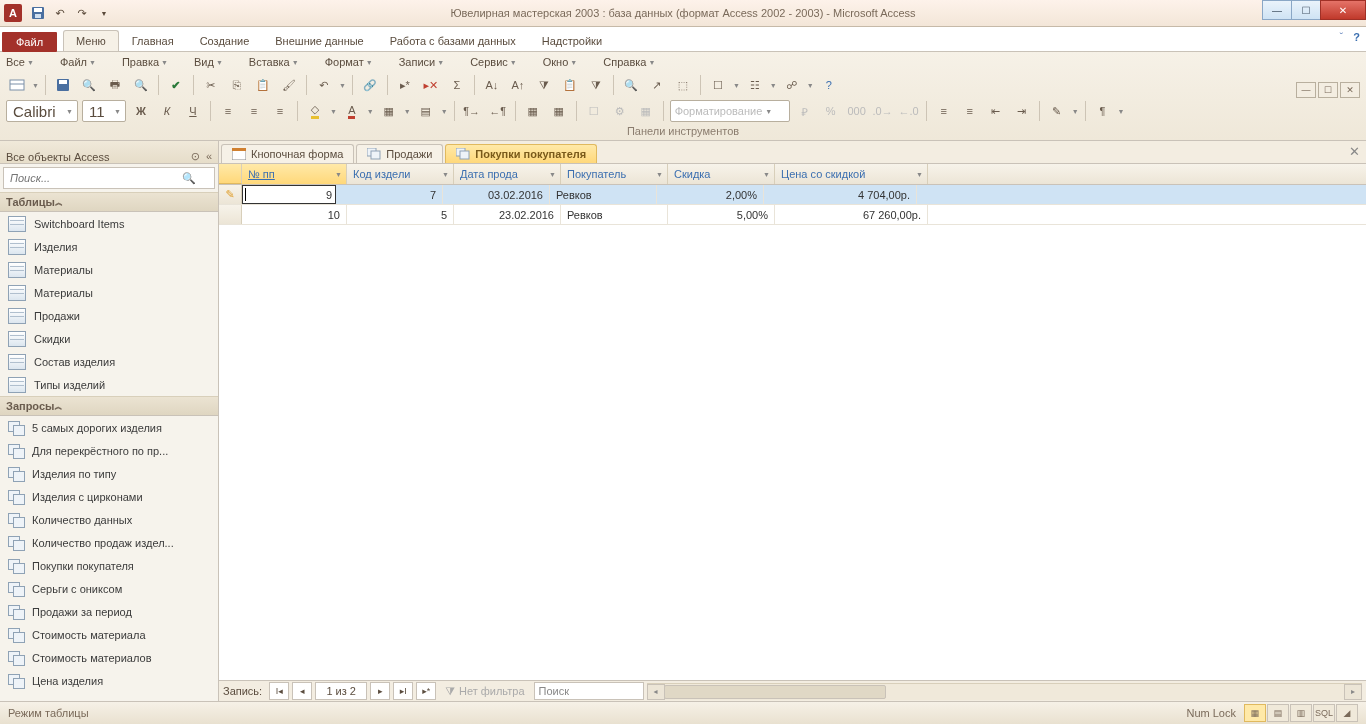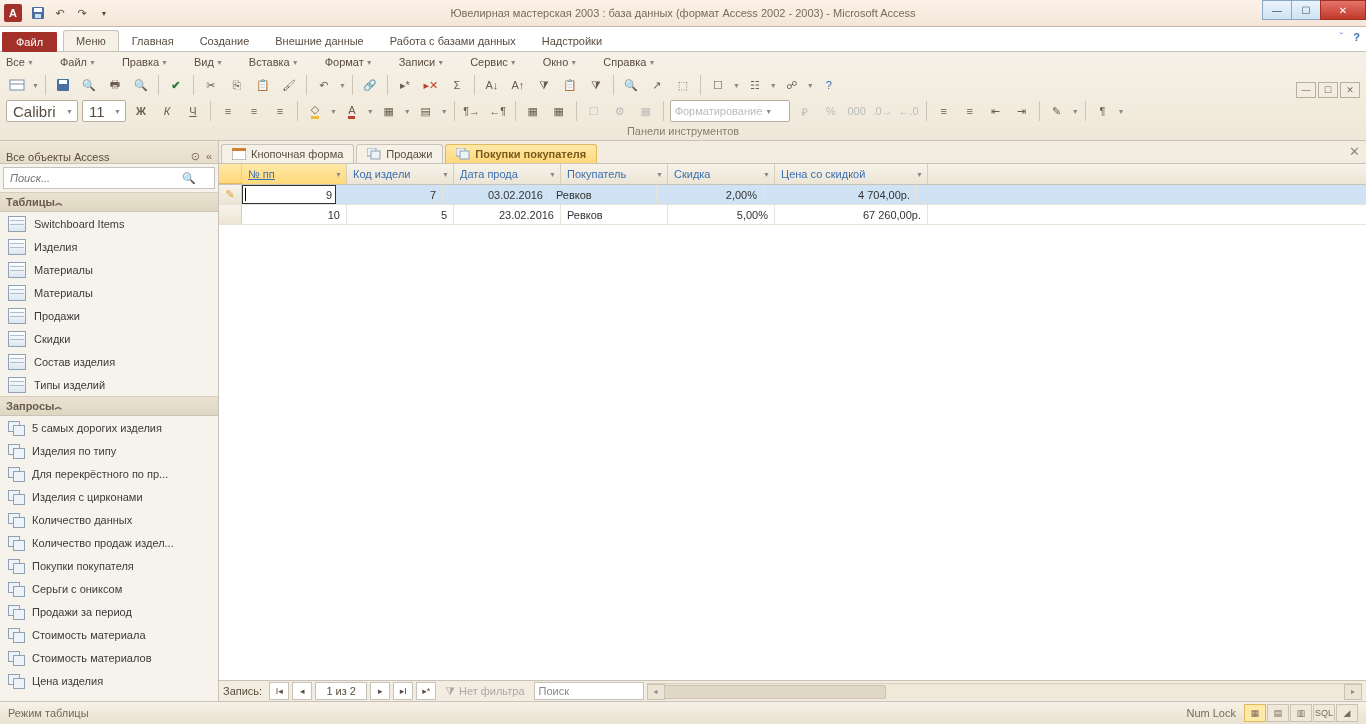--- a/index.html
+++ b/index.html
@@ -351,28 +351,28 @@
               <div class="b b1"></div>
               <div class="b b2"></div>
             </div>
             <span>5 самых дорогих изделия</span>
           </div>
           <div class="ni">
             <div class="qicon">
               <div class="b b1"></div>
               <div class="b b2"></div>
             </div>
+            <span>Для перекрёстного по пр...</span>
+          </div>
+          <div class="ni">
+            <div class="qicon">
+              <div class="b b1"></div>
+              <div class="b b2"></div>
+            </div>
             <span>Изделия по типу</span>
-          </div>
-          <div class="ni">
-            <div class="qicon">
-              <div class="b b1"></div>
-              <div class="b b2"></div>
-            </div>
-            <span>Для перекрёстного по пр...</span>
           </div>
           <div class="ni">
             <div class="qicon">
               <div class="b b1"></div>
               <div class="b b2"></div>
             </div>
             <span>Изделия с цирконами</span>
           </div>
           <div class="ni">
             <div class="qicon">

